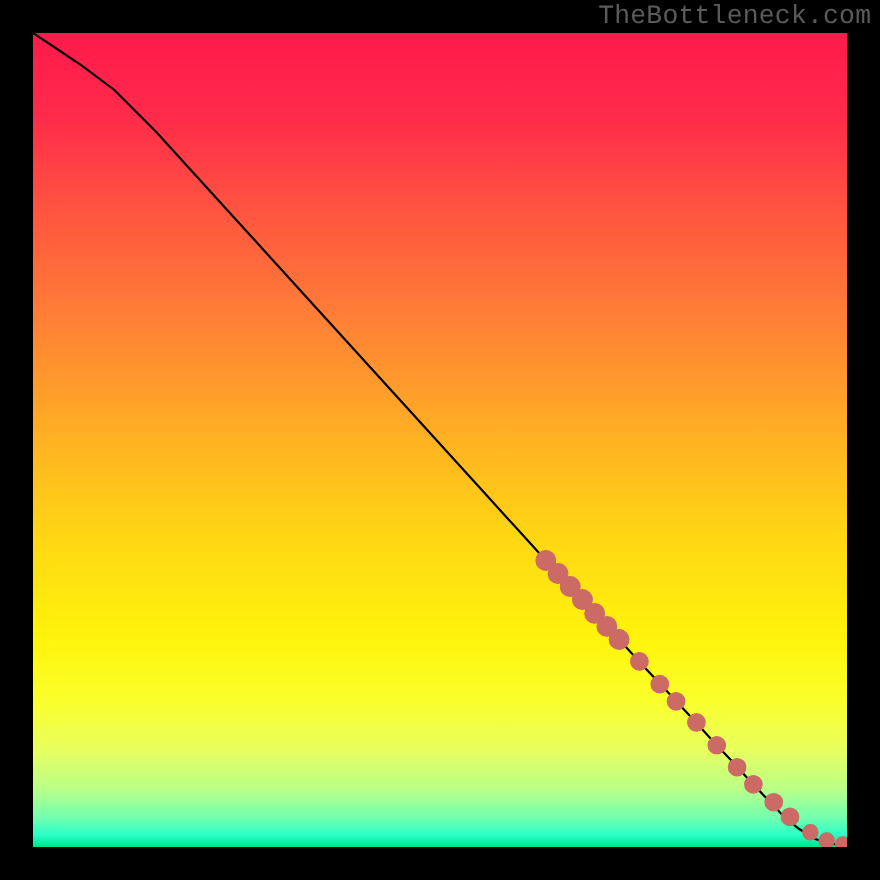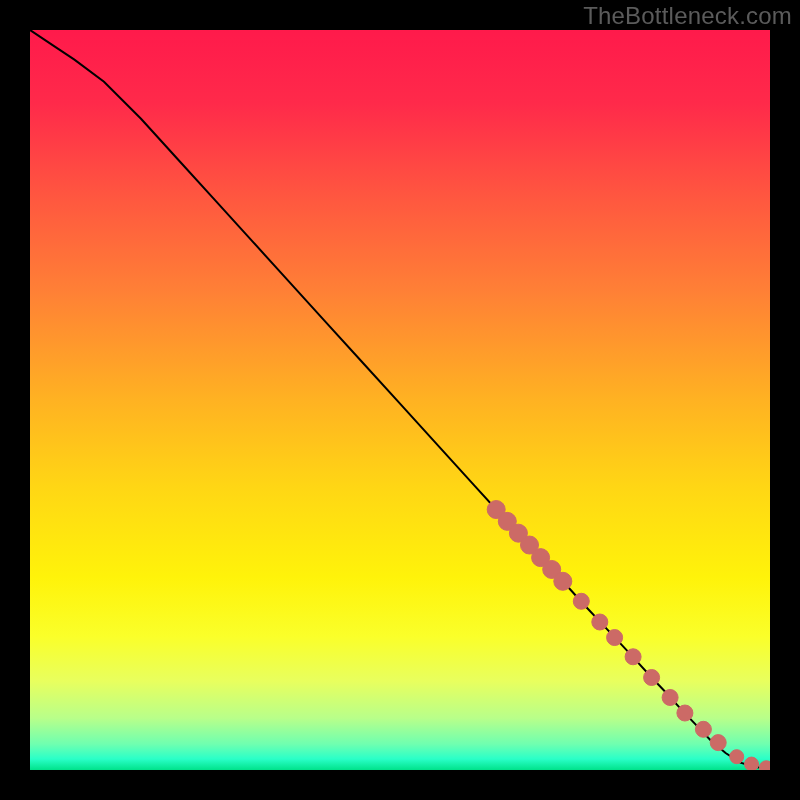--- a/index.html
+++ b/index.html
@@ -9,20 +9,21 @@
     height: 800px;
     background: #000;
     overflow: hidden;
     font-family: Arial, Helvetica, sans-serif;
   }
   .frame {
     position: relative;
     width: 800px;
     height: 800px;
     background: #000;
+    font-family: Liberation Mono, monospace;
   }
   .watermark {
     position: absolute;
     top: 2px;
     right: 8px;
     color: #5b5b5b;
     font-size: 24px;
     font-weight: 400;
     letter-spacing: 0.2px;
     user-select: none;

